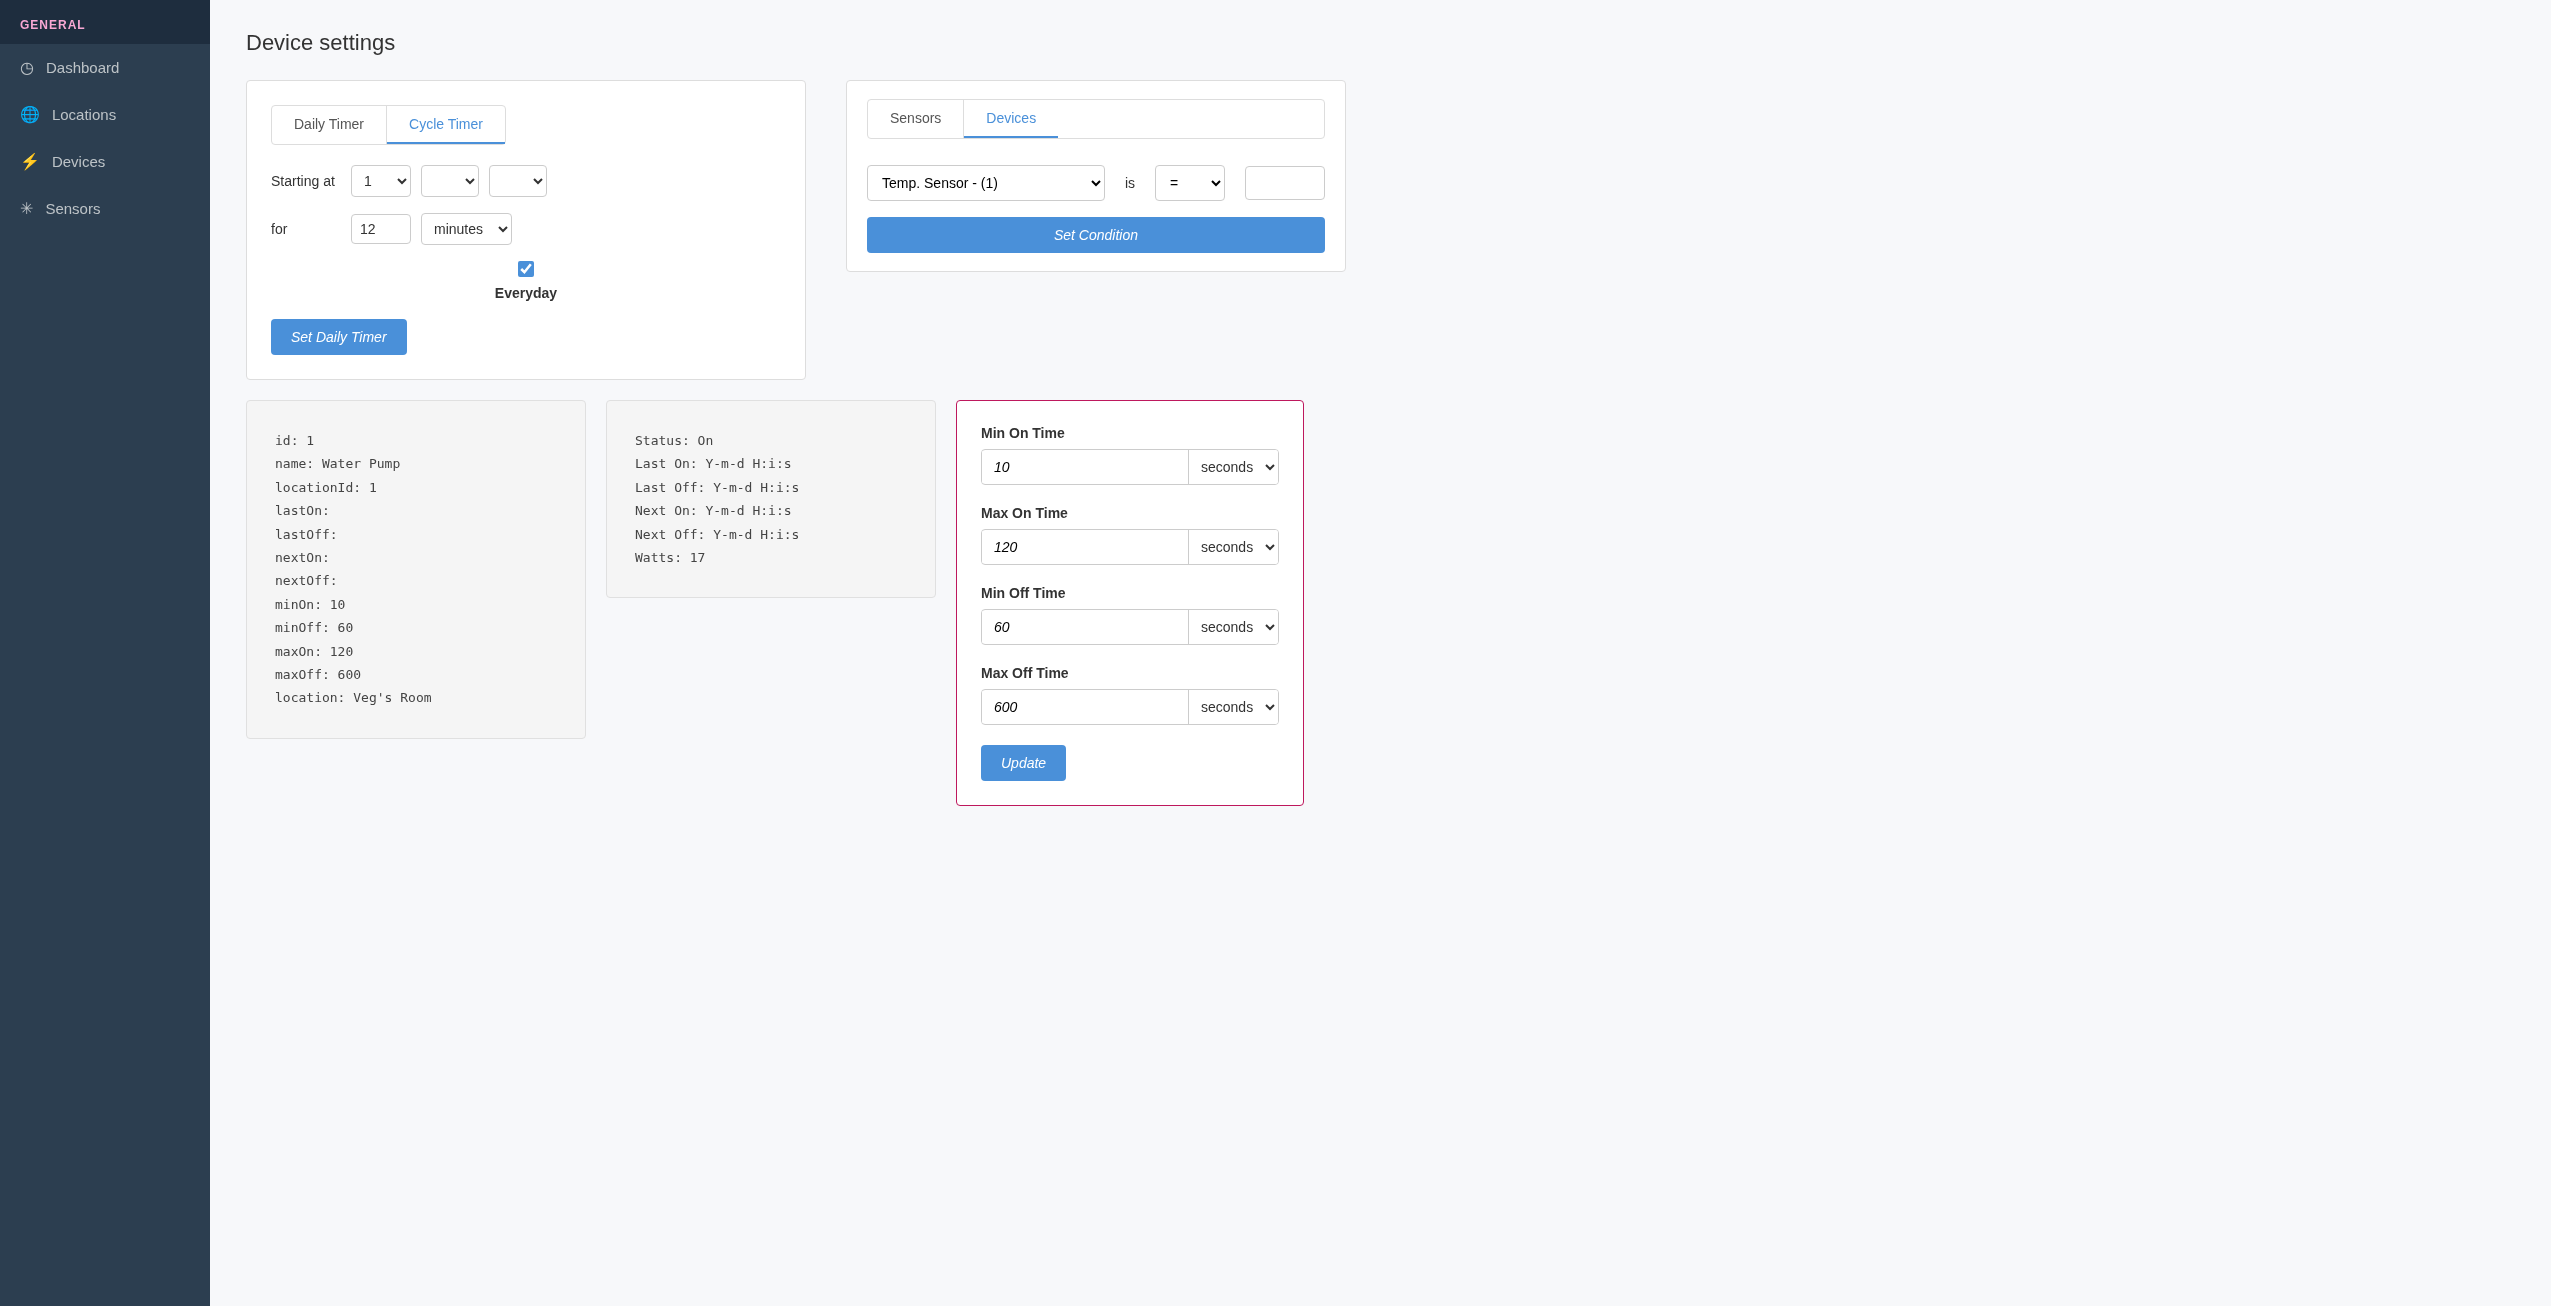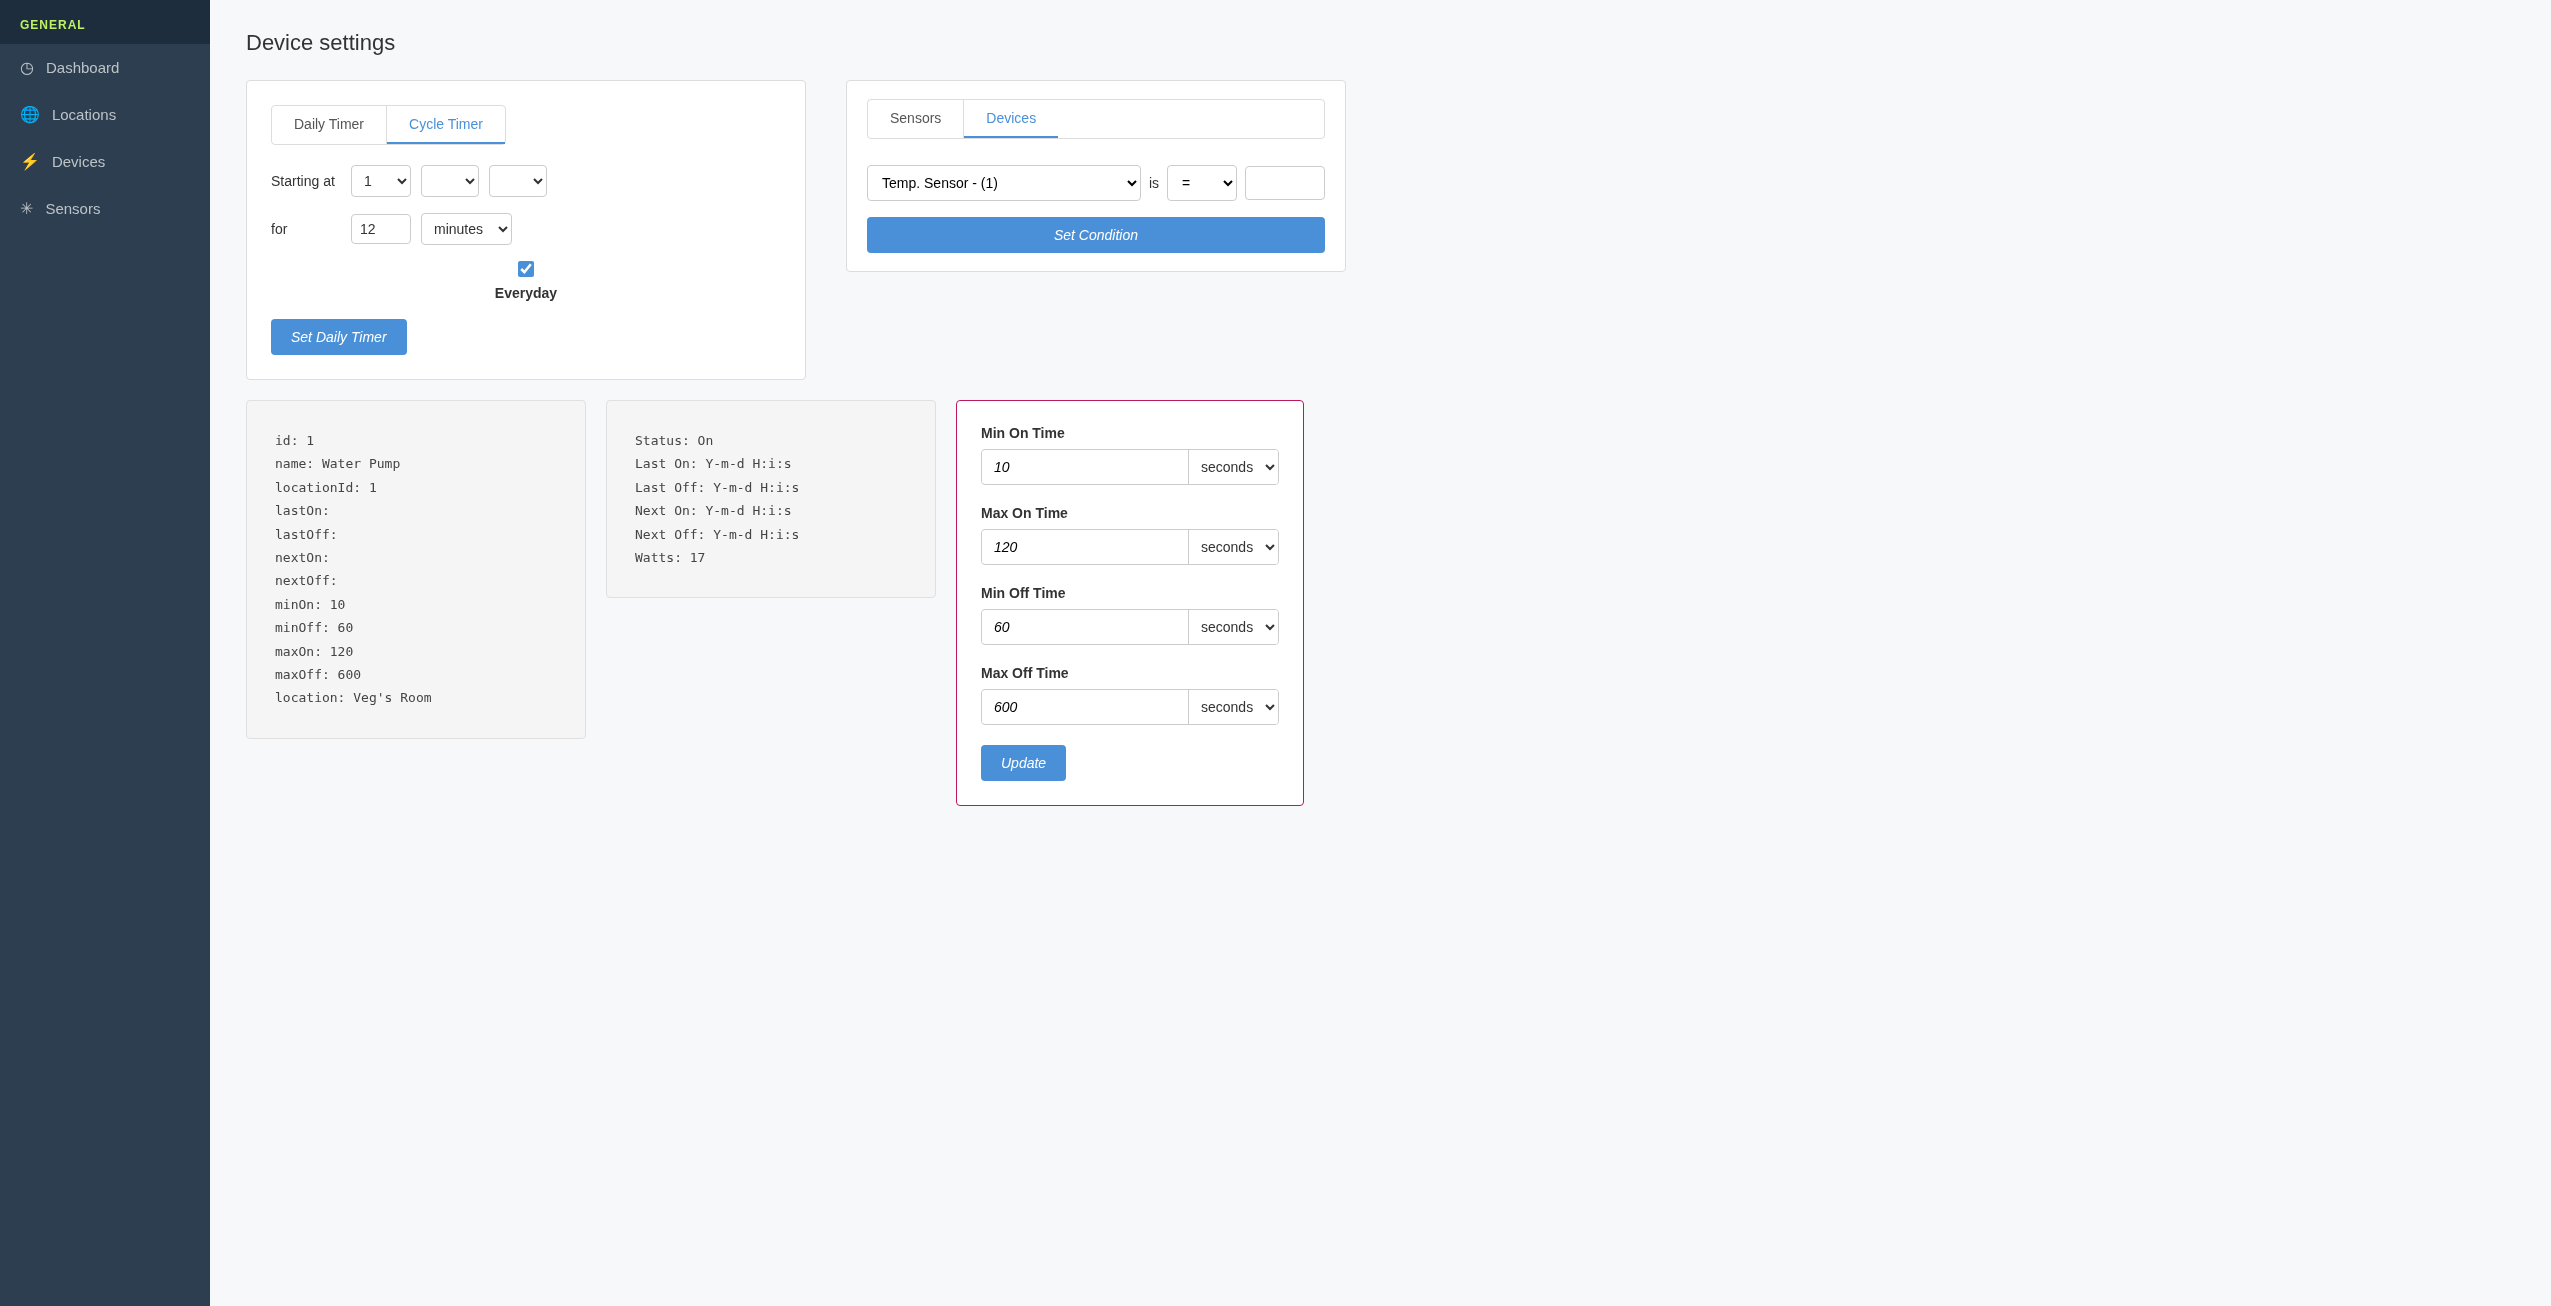--- a/index.html
+++ b/index.html
@@ -12,21 +12,21 @@
       color: #ecf0f1;
       display: flex;
       flex-direction: column;
       flex-shrink: 0;
     }
     .sidebar-header {
       background: #1e2d3e;
       padding: 18px 20px 12px;
       font-size: 12px;
       font-weight: 700;
-      color: #bef264;
+      color: #f9a8d4;
       letter-spacing: 1px;
     }
     .sidebar-item {
       display: flex;
       align-items: center;
       padding: 14px 20px;
       cursor: pointer;
       font-size: 15px;
       color: #bdc3c7;
       gap: 12px;
@@ -124,21 +124,21 @@
       border-radius: 4px;
       padding: 18px 20px;
       flex: 0 0 500px;
       display: flex;
       flex-direction: column;
       gap: 12px;
     }
     .sensor-condition-row {
       display: flex;
       align-items: center;
-      gap: 8px;
+      gap: 20px;
     }
     .sensor-select {
       flex: 1;
       border: 1px solid #ccc;
       border-radius: 4px;
       padding: 8px 10px;
       font-size: 14px;
       background: #fff;
     }
     .is-label { font-size: 14px; color: #333; text-align: center; }

